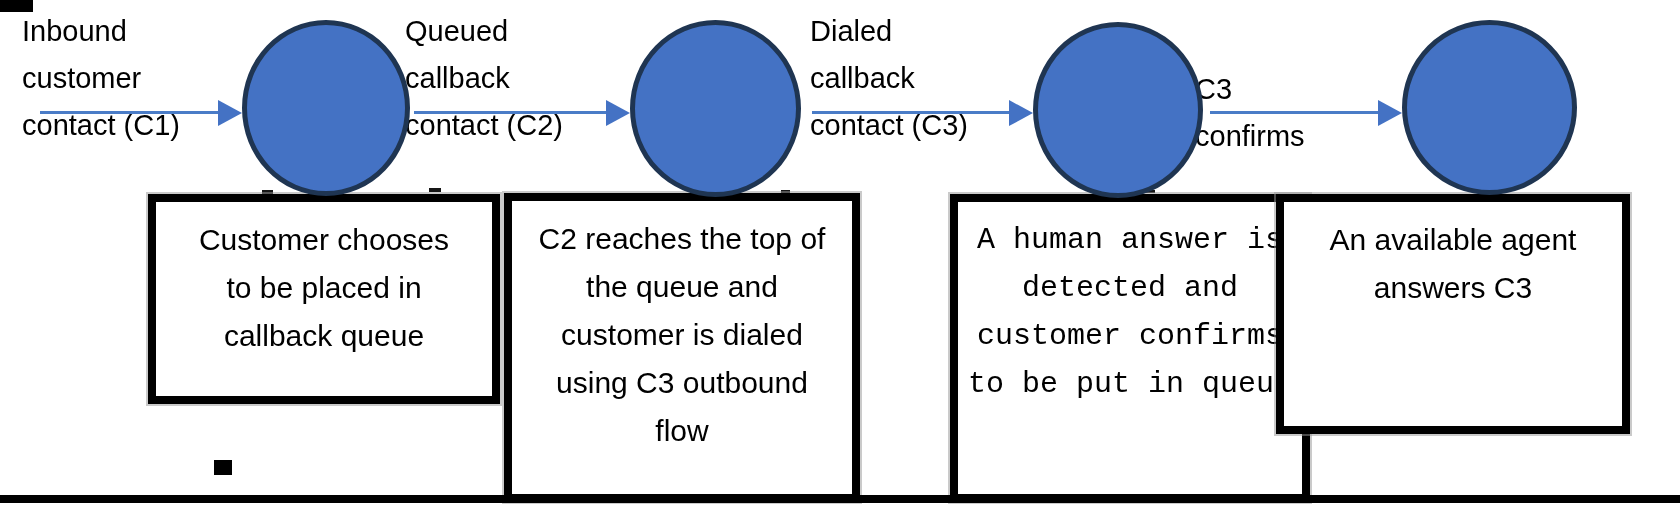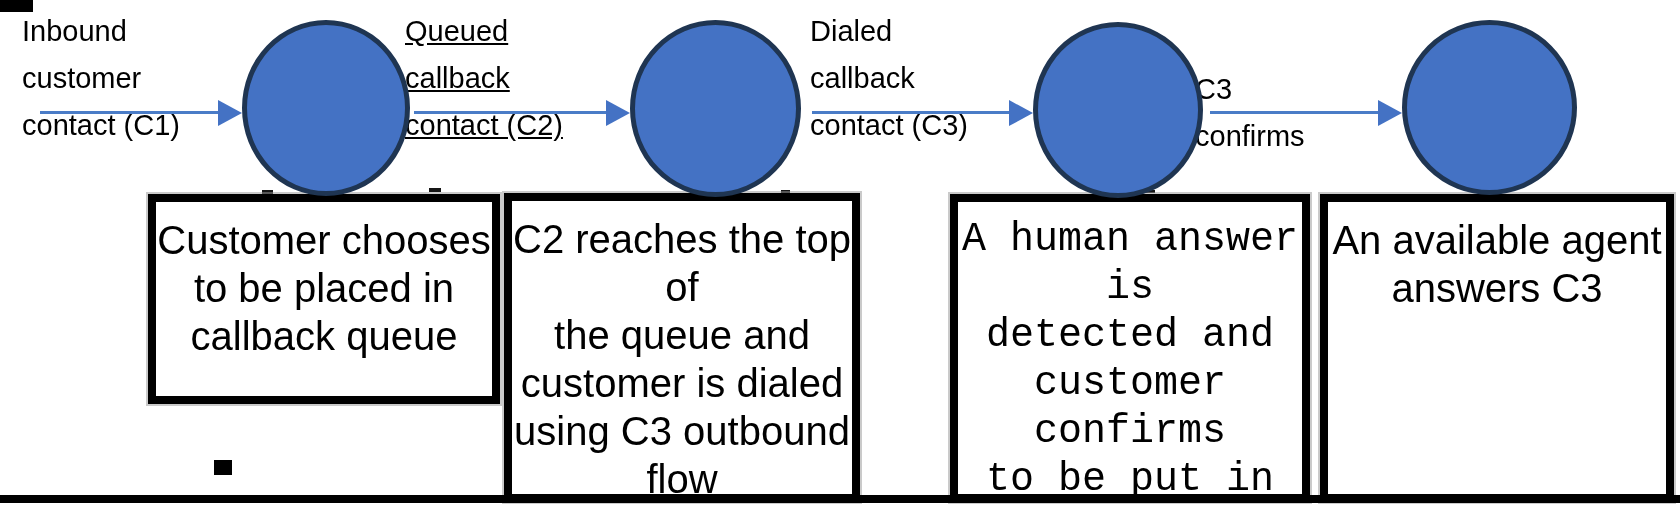--- a/index.html
+++ b/index.html
@@ -30,21 +30,21 @@
     border-bottom: 13px solid transparent;
     border-left: 24px solid #4472C4;
   }
   .note {
     background: #ffffff;
     border: 8px solid #000000;
     box-shadow: 0 0 0 2px rgba(150,150,150,0.5);
   }
   .note-text {
     margin-top: 14px;
-    font-size: 40px;
+    font-size: 30px;
     line-height: 48px;
     text-align: center;
     white-space: pre-line;
     color: #000000;
   }
   .black { background: #000000; }
   .dash { background: #161616; }
 </style>
 </head>
 <body>
@@ -52,21 +52,21 @@
 <div class="abs black" style="left:0; top:0; width:33px; height:12px;"></div>
 <div class="abs black" style="left:214px; top:460px; width:18px; height:15px;"></div>
 <div class="abs dash" style="left:262px; top:190px; width:11px; height:4px;"></div>
 <div class="abs dash" style="left:429px; top:188px; width:12px; height:4px;"></div>
 <div class="abs dash" style="left:781px; top:190px; width:9px; height:3px;"></div>
 <div class="abs dash" style="left:1146px; top:190px; width:9px; height:3px;"></div>
 
 <div class="abs t-label" style="left:22px; top:8px; width:216px;">Inbound
 customer
 contact (C1)</div>
-<div class="abs t-label" style="left:405px; top:8px; width:220px;text-decoration:underline;">Queued
+<div class="abs t-label" style="left:405px; top:8px; width:220px;">Queued
 callback
 contact (C2)</div>
 <div class="abs t-label" style="left:810px; top:8px; width:220px;">Dialed
 callback
 contact (C3)</div>
 <div class="abs t-label" style="left:1195px; top:66px; width:220px;">C3
 confirms</div>
 
 <div class="abs arrow-line" style="left:40px; top:111px; width:180px;"></div>
 <div class="abs arrow-head" style="left:218px; top:100px;"></div>
@@ -91,21 +91,21 @@
 customer is dialed
 using C3 outbound
 flow</div>
 </div>
 <div class="abs note" style="left:950px; top:194px; width:360px; height:308px;font-family:Liberation Mono, monospace;">
   <div class="note-text">A human answer is
 detected and
 customer confirms
 to be put in queue</div>
 </div>
-<div class="abs note" style="left:1320px; top:194px; width:354px; height:308px;">
+<div class="abs note" style="left:1276px; top:194px; width:354px; height:240px;">
   <div class="note-text">An available agent
 answers C3</div>
 </div>
 
 <div class="abs circle" style="left:242px; top:20px; width:168px; height:176px;"></div>
 <div class="abs circle" style="left:630px; top:20px; width:171px; height:177px;"></div>
 <div class="abs circle" style="left:1033px; top:22px; width:170px; height:176px;"></div>
 <div class="abs circle" style="left:1402px; top:20px; width:175px; height:175px;"></div>
 
 <div class="abs black" style="left:0; top:495px; width:1680px; height:8px;"></div>

